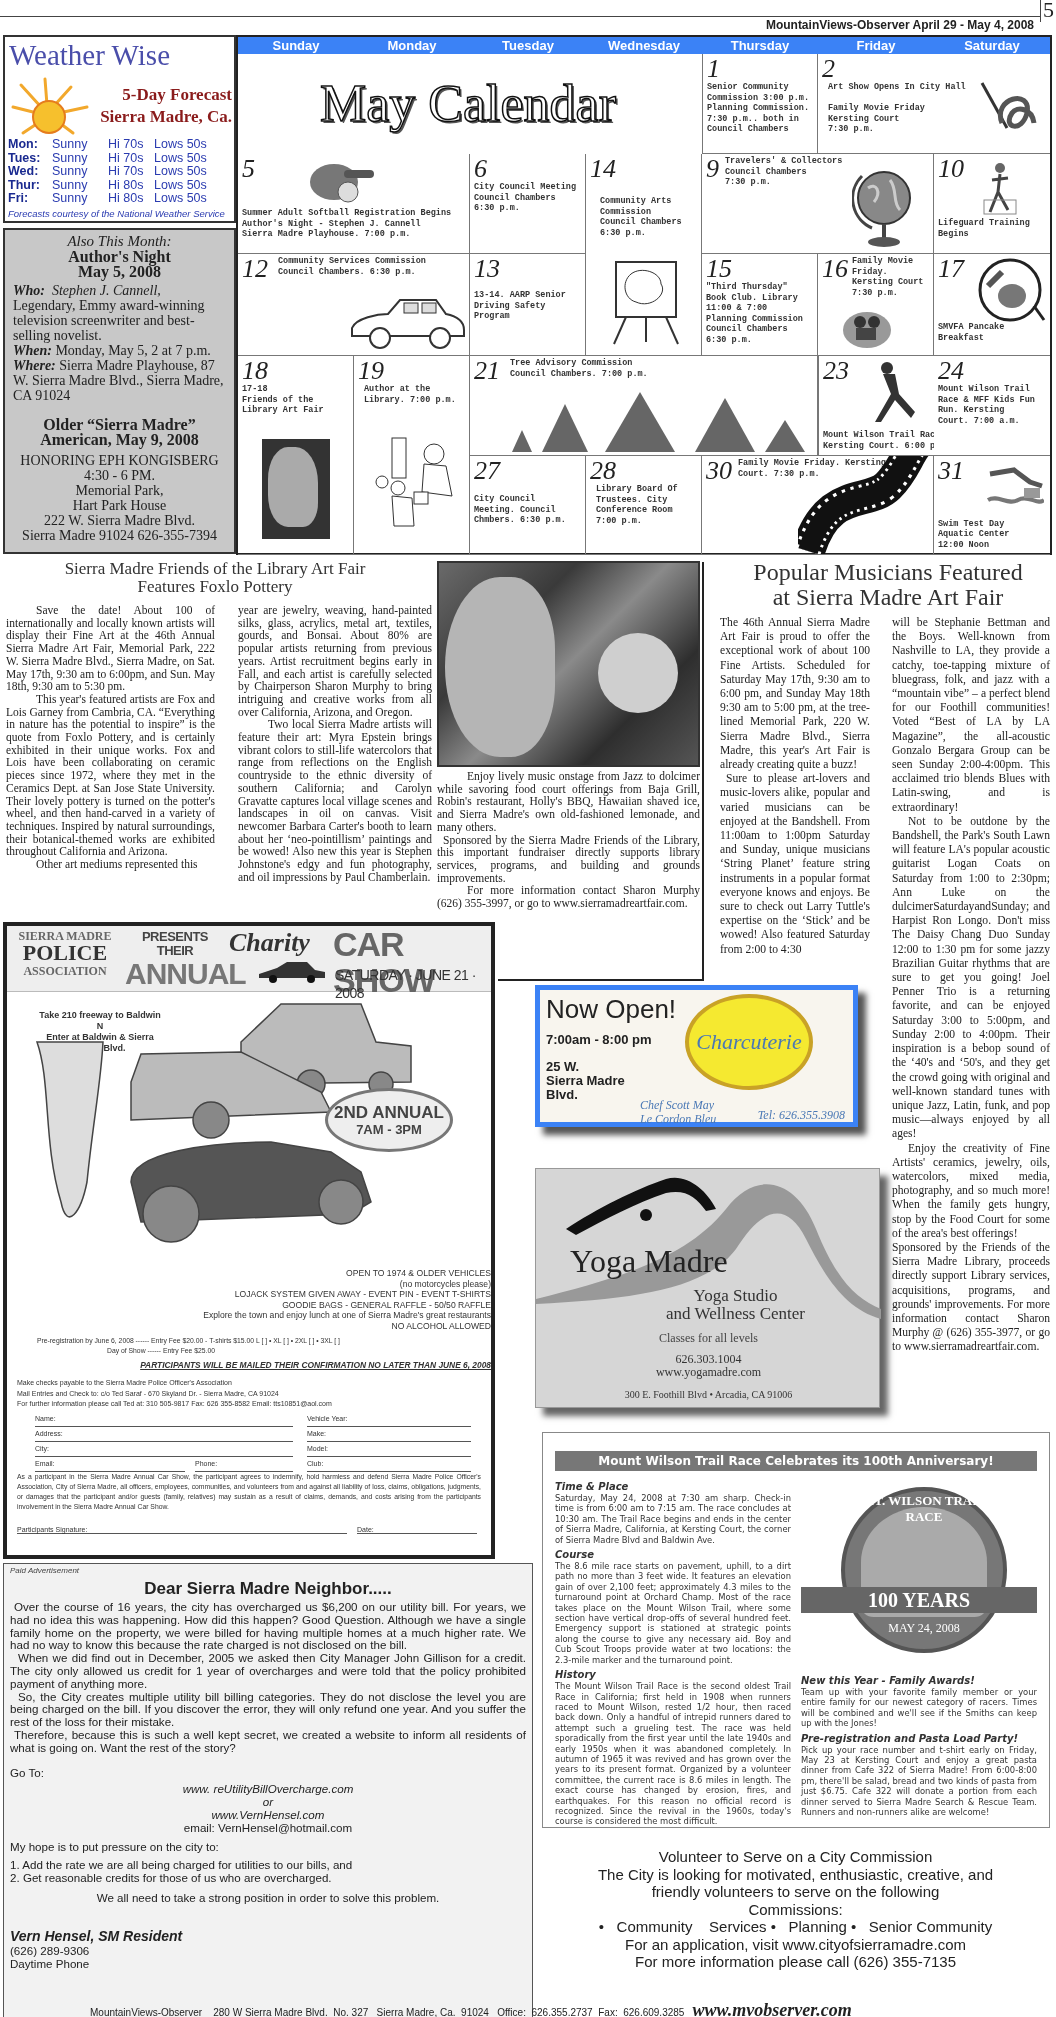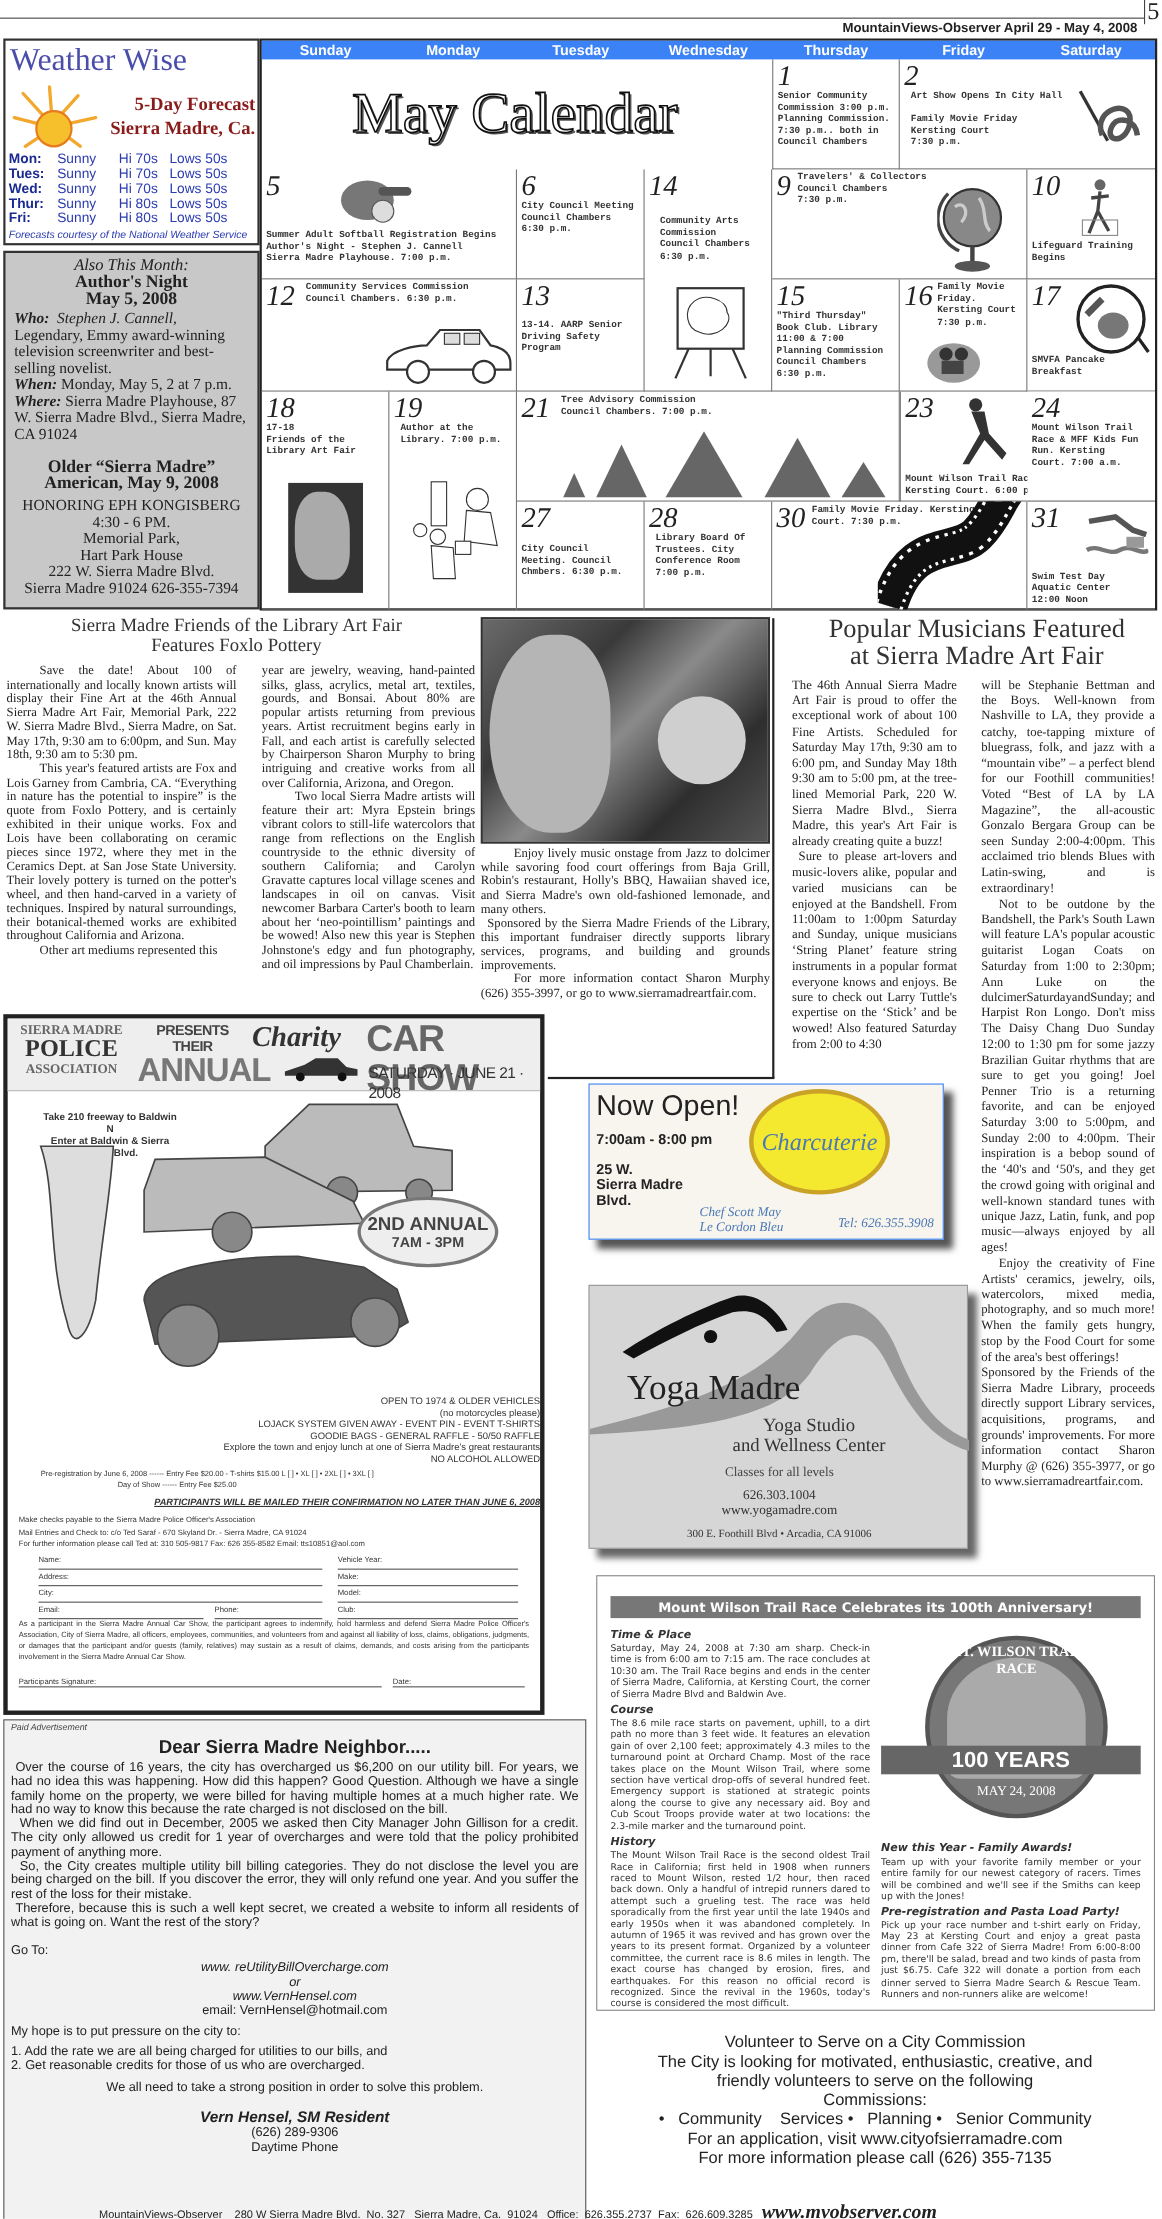--- a/index.html
+++ b/index.html
@@ -55,21 +55,21 @@
   .mus-title { left: 720px; top: 560px; width: 336px; text-align: center; font-size: 24px; line-height: 25px; color: #333; }
   .mus-col { top: 616px; font-size: 11.6px; line-height: 14.2px; }
   .vline { width: 2px; background: #222; }
 
   
   .car { left: 3px; top: 922px; width: 492px; height: 637px; border: 4px solid #222; background: #fff; }
   .car-banner { position: absolute; left: 0; top: 0; width: 100%; height: 66px; background: #eee; border-bottom: 1px solid #bbb; }
   .car .cbody { position: absolute; left: 0; width: 100%; text-align: right; font-family: "Liberation Sans", sans-serif; color: #333; }
 
   
-  .char-ad { left: 535px; top: 985px; width: 323px; height: 142px; background: #f8f5ee; border: 1px solid #3b82f6; box-shadow: 8px 8px 6px #555; }
+  .char-ad { left: 535px; top: 985px; width: 323px; height: 142px; background: #f8f5ee; border: 5px solid #3b82f6; box-shadow: 8px 8px 6px #555; }
   .yoga-ad { left: 535px; top: 1168px; width: 345px; height: 240px; background: #d6d6d6; border: 1px solid #999; box-shadow: 8px 8px 6px #666; }
 
   
   .trail { left: 542px; top: 1432px; width: 508px; height: 396px; border: 1px solid #888; background: #fff; font-family: "DejaVu Sans", sans-serif; color: #333; }
   .trail .band { position: absolute; left: 12px; top: 18px; width: 482px; height: 20px; background: #777; color: #fff; font-weight: bold; font-size: 12px; line-height: 20px; text-align: center; }
   .trail h4 { font-size: 10px; font-style: italic; font-weight: bold; line-height: 12px; }
   .trail .tx { font-size: 8.4px; line-height: 10.4px; text-align: justify; margin-bottom: 4px; }
 
   
   .neighbor { left: 3px; top: 1563px; width: 530px; height: 516px; border: 1px solid #555; background: #f2f2f2; padding: 2px 6px; font-family: "Liberation Sans", sans-serif; color: #222; }
@@ -576,21 +576,21 @@
     <div class="tx">Saturday, May 24, 2008 at 7:30 am sharp. Check-in time is from 6:00 am to 7:15 am. The race concludes at 10:30 am. The Trail Race begins and ends in the center of Sierra Madre, California, at Kersting Court, the corner of Sierra Madre Blvd and Baldwin Ave.</div>
     <h4>Course</h4>
     <div class="tx">The 8.6 mile race starts on pavement, uphill, to a dirt path no more than 3 feet wide. It features an elevation gain of over 2,100 feet; approximately 4.3 miles to the turnaround point at Orchard Champ. Most of the race takes place on the Mount Wilson Trail, where some section have vertical drop-offs of several hundred feet. Emergency support is stationed at strategic points along the course to give any necessary aid. Boy and Cub Scout Troops provide water at two locations: the 2.3-mile marker and the turnaround point.</div>
     <h4>History</h4>
     <div class="tx">The Mount Wilson Trail Race is the second oldest Trail Race in California; first held in 1908 when runners raced to Mount Wilson, rested 1/2 hour, then raced back down. Only a handful of intrepid runners dared to attempt such a grueling test. The race was held sporadically from the first year until the late 1940s and early 1950s when it was abandoned completely. In autumn of 1965 it was revived and has grown over the years to its present format. Organized by a volunteer committee, the current race is 8.6 miles in length. The exact course has changed by erosion, fires, and earthquakes. For this reason no official record is recognized. Since the revival in the 1960s, today's course is considered the most difficult.</div>
   </div>
   <div style="position:absolute;left:258px;top:48px;width:236px;height:180px">
     <div style="position:absolute;left:40px;top:6px;width:166px;height:166px;border-radius:50%;background:#777;border:4px solid #555"></div>
     <div style="position:absolute;left:60px;top:26px;width:126px;height:110px;border-radius:50% 50% 10% 10%;background:#aaa"></div>
     <div style="position:absolute;left:50px;top:12px;width:146px;text-align:center;font-family:'Liberation Serif',serif;font-weight:bold;font-size:13px;color:#fff">MT. WILSON TRAIL RACE</div>
-    <div style="position:absolute;left:0;top:106px;width:236px;height:26px;background:#666;color:#fff;text-align:center;font-family:Liberation Sans, sans-serif;font-weight:bold;font-size:20px;line-height:26px">100 YEARS</div>
+    <div style="position:absolute;left:0;top:106px;width:236px;height:26px;background:#666;color:#fff;text-align:center;font-family:Liberation Serif, serif;font-weight:bold;font-size:20px;line-height:26px">100 YEARS</div>
     <div style="position:absolute;left:40px;top:140px;width:166px;text-align:center;font-family:'Liberation Serif',serif;font-weight:normal;font-size:12px;color:#fff">MAY 24, 2008</div>
   </div>
   <div style="position:absolute;left:258px;top:242px;width:236px">
     <h4>New this Year - Family Awards!</h4>
     <div class="tx">Team up with your favorite family member or your entire family for our newest category of racers. Times will be combined and we'll see if the Smiths can keep up with the Jones!</div>
     <h4>Pre-registration and Pasta Load Party!</h4>
     <div class="tx">Pick up your race number and t-shirt early on Friday, May 23 at Kersting Court and enjoy a great pasta dinner from Cafe 322 of Sierra Madre! From 6:00-8:00 pm, there'll be salad, bread and two kinds of pasta from just $6.75. Cafe 322 will donate a portion from each dinner served to Sierra Madre Search &amp; Rescue Team. Runners and non-runners alike are welcome!</div>
   </div>
 </div>
 
@@ -605,21 +605,21 @@
   <div style="text-align:center;font-size:11.6px;line-height:12.8px;margin-top:4px">
     <div style="font-style:italic">www. reUtilityBillOvercharge.com</div>
     <div style="font-style:italic">or</div>
     <div style="font-style:italic">www.VernHensel.com</div>
     <div>email:  VernHensel@hotmail.com</div>
   </div>
   <p class="tx" style="margin-top:6px">My hope is to put pressure on the city to:</p>
   <p class="tx" style="margin-top:6px">1.  Add the rate we are all being charged for utilities to our bills, and</p>
   <p class="tx">2.  Get reasonable credits for those of us who are overcharged.</p>
   <div style="text-align:center;font-size:11.6px;margin-top:6px">We all need to take a strong position in order to solve this problem.</div>
-  <div style="text-align:center;margin-top:12px;line-height:13px">
+  <div style="margin-top:24px;line-height:13px">
     <div style="font-weight:bold;font-style:italic;font-size:14px;line-height:16px">Vern Hensel, SM Resident</div>
     <div style="font-size:11.6px">(626) 289-9306</div>
     <div style="font-size:11.6px">Daytime Phone</div>
   </div>
 </div>
 
 <div class="abs vol">
   <div>Volunteer to Serve on a City Commission</div>
   <div>The City is looking for motivated, enthusiastic, creative, and</div>
   <div>friendly volunteers to serve on the following</div>

